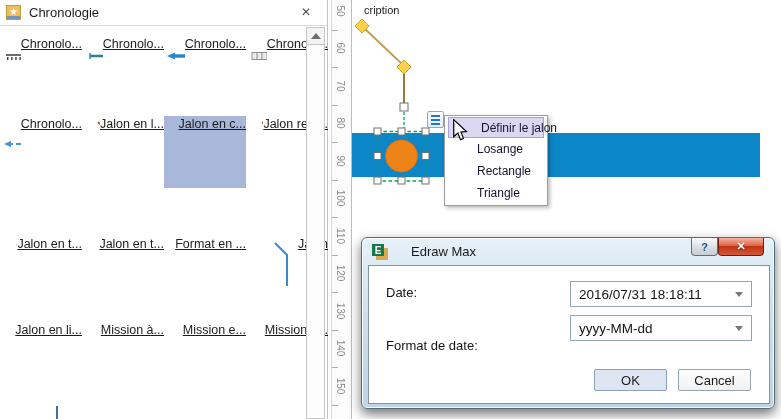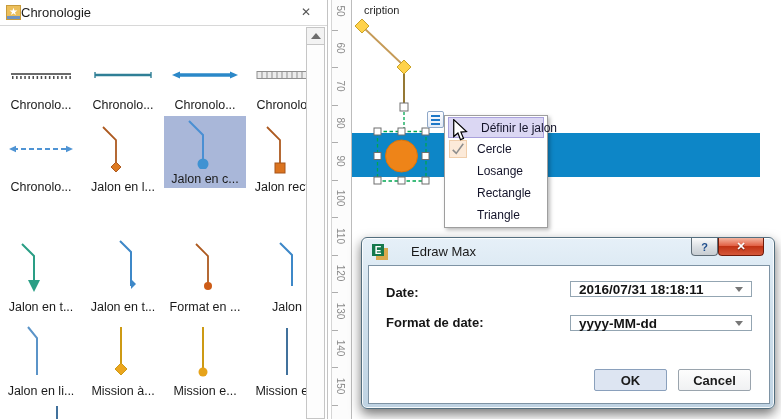--- a/index.html
+++ b/index.html
@@ -8,25 +8,25 @@
 
   
   .panel{position:absolute;left:0;top:0;width:328px;height:419px;background:#fff;
     border-right:1px solid #c3c3c3;box-sizing:border-box;}
   .panel-header{position:absolute;left:0;top:0;width:100%;height:26px;background:#fff;
     border-bottom:1px solid #d8d8d8;box-sizing:border-box;display:flex;align-items:center;}
   .star-icon{position:relative;width:15px;height:15px;margin-left:6px;background:#ecbf5a;
     border:1px solid #c89b3c;box-sizing:border-box;display:flex;align-items:center;justify-content:center;}
   .star-icon:after{content:"";position:absolute;left:0;bottom:0;width:100%;height:3px;background:#7093c0;}
   .star-glyph{color:#fff;font-size:10px;line-height:10px;margin-top:-2px;}
-  .panel-title{font-size:13px;color:#1c1c1c;}
+  .panel-title{margin-left:8px;font-size:13px;color:#1c1c1c;}
   .panel-close{position:absolute;right:13px;top:4px;width:16px;height:16px;font-size:12px;
     color:#555;display:flex;align-items:center;justify-content:center;cursor:default;}
-  .cell{position:absolute;width:82px;display:flex;flex-direction:column;align-items:center;
-    justify-content:flex-end;box-sizing:border-box;}
+  .cell{position:absolute;width:82px;display:flex;flex-direction:row;align-items:flex-start;
+    justify-content:flex-end;box-sizing:border-box;text-decoration:underline;}
   .cell.sel{background:#a9b7d9;}
   .cell-label{font-size:12.5px;color:#1b1b1b;height:17px;line-height:17px;white-space:nowrap;}
   .cell svg{display:block;margin-bottom:2px;}
   .stub-line{position:absolute;left:56px;top:406px;width:2px;height:13px;background:#41719c;}
 
   .vscroll{position:absolute;right:2px;top:27px;width:19px;height:392px;background:#fdfdfd;
     border:1px solid #c6c6c6;box-sizing:border-box;}
   .vscroll-up{width:100%;height:17px;background:#f3f3f3;border-bottom:1px solid #c6c6c6;
     box-sizing:border-box;display:flex;align-items:center;justify-content:center;}
   .tri-up{width:0;height:0;border-left:5px solid transparent;border-right:5px solid transparent;
@@ -66,23 +66,23 @@
   .dlg-titlebar{position:absolute;left:0;top:0;width:100%;height:27px;display:flex;align-items:center;}
   .dlg-icon{margin-left:10px;}
   .dlg-title{margin-left:23px;font-size:13px;color:#191919;}
   .capbtn{position:absolute;top:0;height:18px;border:1px solid #5f6d77;border-top:none;
     border-radius:0 0 4px 4px;box-sizing:border-box;display:flex;align-items:center;justify-content:center;}
   .help-btn{left:329px;width:27px;background:linear-gradient(#fbfbfb,#d9dee2 55%,#c8cdd2);
     color:#1f4e8c;font-size:11px;font-weight:bold;}
   .x-btn{left:356px;width:46px;background:linear-gradient(#f4b5a0,#e26246 45%,#c13314 50%,#d4573a);
     border-color:#6e1a0a;color:#fff;font-size:11px;font-weight:bold;text-shadow:0 1px 1px rgba(0,0,0,.5);}
   .dlg-content{position:absolute;left:6px;top:27px;width:402px;height:139px;background:#fff;
-    border:1px solid #7e93a4;box-sizing:border-box;font-weight:bold;}
+    border:1px solid #7e93a4;box-sizing:border-box;}
   .fld-label{position:absolute;left:17px;font-size:13px;color:#151515;}
-  .combo{position:absolute;left:201px;width:182px;height:16px;border:1px solid #93a5b2;background:#fff;
+  .combo{position:absolute;left:201px;width:182px;height:26px;border:1px solid #93a5b2;background:#fff;
     box-sizing:border-box;display:flex;align-items:center;padding:0 8px;font-size:13.5px;color:#141414;}
   .combo-arrow{margin-left:auto;width:0;height:0;border-left:4px solid transparent;
     border-right:4px solid transparent;border-top:5px solid #777;}
   .btn{position:absolute;top:103px;width:73px;height:22px;border-radius:2px;font-size:13px;
     display:flex;align-items:center;justify-content:center;box-sizing:border-box;}
   .btn-ok{left:225px;background:#dde5f2;border:1px solid #8aa0bc;}
   .btn-cancel{left:309px;background:linear-gradient(#fdfdfd,#f0f1f3);border:1px solid #9aa4ad;}
 </style>
 </head>
 <body>
@@ -294,28 +294,20 @@
   </div>
 
   <div class="ctx-menu">
     <svg class="cursor-icon" viewBox="0 0 12 17">
       <path d="M1,0.5 L1,13 L4.1,10.4 L6,15.3 L8.2,14.3 L6.3,9.7 L10.4,9.3 Z" fill="#ffffff" stroke="#000000" stroke-width="0.9"></path>
     </svg>
     <div class="ctx-item hl">
       <span class="lbl">Définir le jalon</span>
     </div>
     <div class="ctx-item">
-      <span class="check-box">
-        <svg width="14" height="14" viewBox="0 0 16 16">
-            <polyline points="2,9 6,13 14,2" fill="none" stroke="#8e8e8e" stroke-width="1.8"></polyline>
-          </svg>
-      </span>
-      <span class="lbl">Cercle</span>
-    </div>
-    <div class="ctx-item">
       <span class="lbl">Losange</span>
     </div>
     <div class="ctx-item">
       <span class="lbl">Rectangle</span>
     </div>
     <div class="ctx-item">
       <span class="lbl">Triangle</span>
     </div>
   </div>
 
@@ -330,21 +322,21 @@
     </div>
     <div class="capbtn help-btn">?</div>
     <div class="capbtn x-btn">✕</div>
 
     <div class="dlg-content">
       <span class="fld-label" style="top:19px">Date:</span>
       <div class="combo" style="top:15px">
         <span>2016/07/31 18:18:11</span>
         <span class="combo-arrow"></span>
       </div>
-      <span class="fld-label" style="top:49px">Format de date:</span>
+      <span class="fld-label" style="top:72px">Format de date:</span>
       <div class="combo" style="top:49px">
         <span>yyyy-MM-dd</span>
         <span class="combo-arrow"></span>
       </div>
       <div class="btn btn-ok">OK</div>
       <div class="btn btn-cancel">Cancel</div>
     </div>
   </div>
 
 </div>

